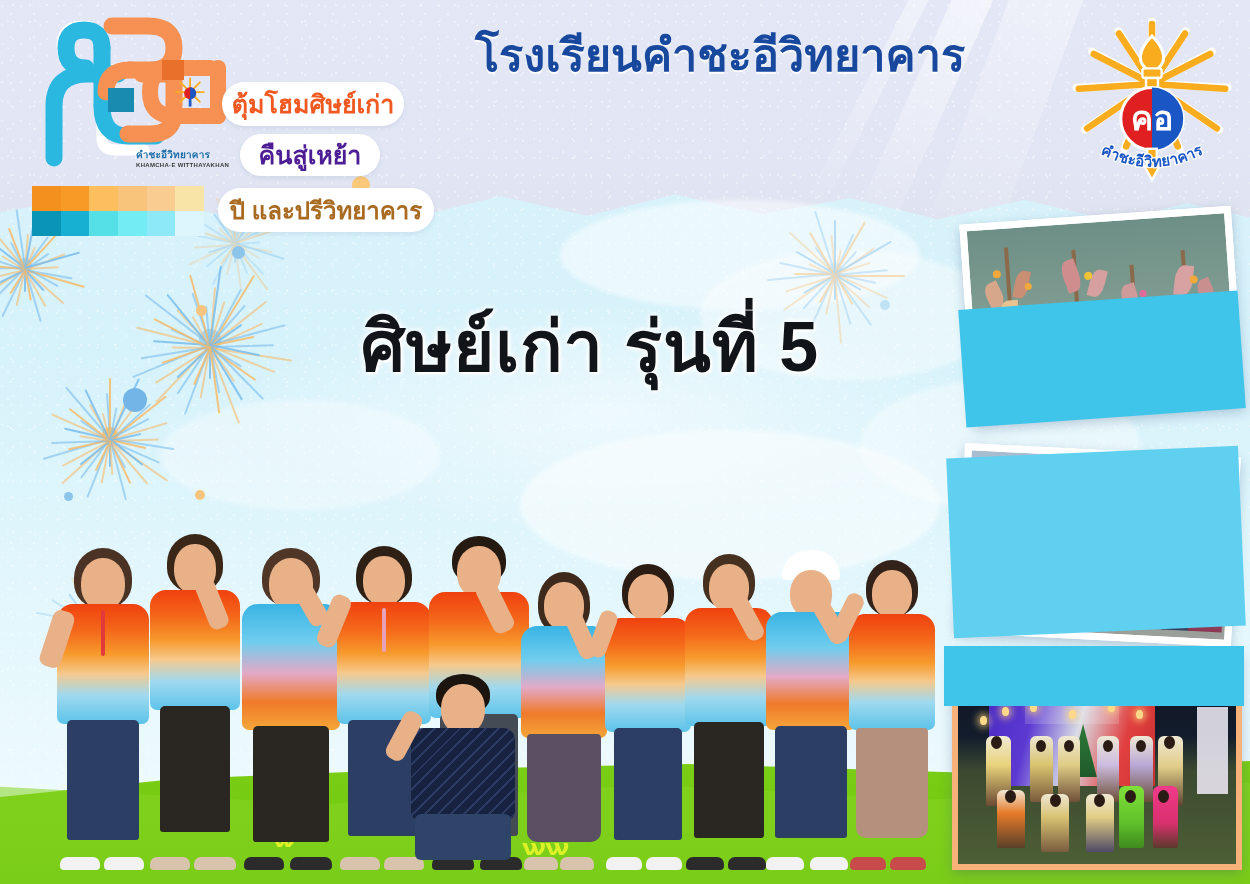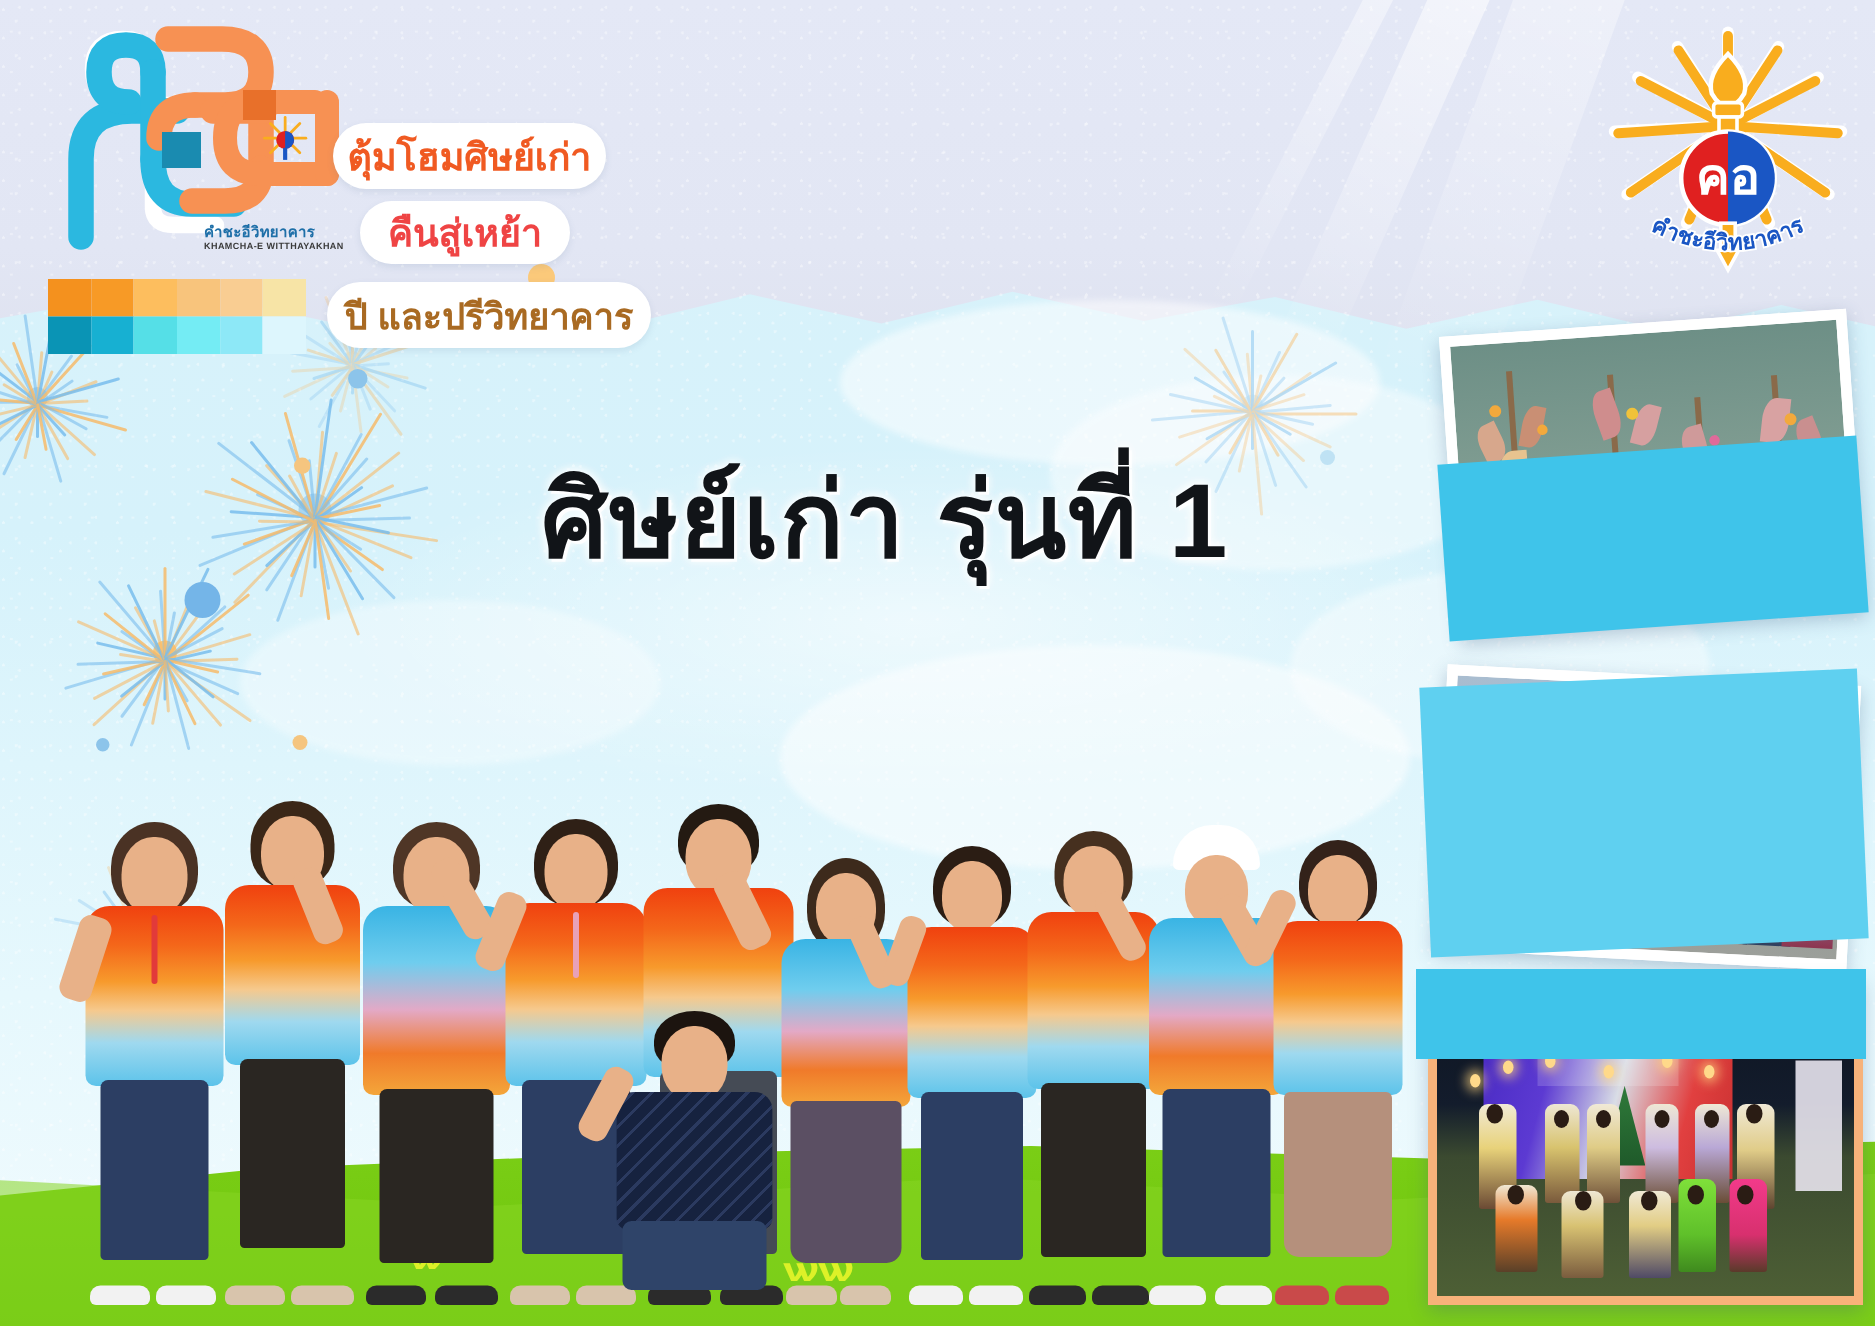--- a/index.html
+++ b/index.html
@@ -102,21 +102,21 @@
   .palette span{display:block;}
 
   
   .bubble{
     position:absolute;background:#ffffff;border-radius:40px;
     display:flex;align-items:center;justify-content:center;
     box-shadow:0 2px 5px rgba(80,110,150,.13);
     font-weight:700;white-space:nowrap;
   }
   .bubble.b1{left:222px;top:82px;width:182px;height:44px;font-size:25px;color:#f05a22;}
-  .bubble.b2{left:240px;top:134px;width:140px;height:42px;font-size:25px;color:#ef4444;justify-content:center;}
+  .bubble.b2{left:240px;top:134px;width:140px;height:42px;font-size:25px;color:#4c1d95;justify-content:center;}
   .bubble.b3{left:218px;top:188px;width:216px;height:44px;font-size:24px;color:#a96a22;}
   .bubble-dot{position:absolute;left:352px;top:176px;width:18px;height:18px;border-radius:50%;
               background:#fbc97a;}
 
   
   .hdr-title{
     position:absolute;left:390px;top:32px;width:660px;text-align:center;
     font-size:45px;font-weight:700;color:#17489e;line-height:1.05;
     text-shadow:0 2px 0 rgba(255,255,255,.9);
   }
@@ -569,20 +569,21 @@
   <div class="bubble b1">
     <span>ตุ้มโฮมศิษย์เก่า</span>
   </div>
   <div class="bubble b2">
     <span>คืนสู่เหย้า</span>
   </div>
   <div class="bubble b3">
     <span>ปี และปรีวิทยาคาร</span>
   </div>
 
+  <div class="hdr-title">โรงเรียนคำชะอีวิทยาคาร</div>
 
   <div class="emblem">
     <svg width="180" height="180" viewBox="0 0 300 300" aria-hidden="true">
       <g stroke="#fff" stroke-width="13" fill="none" stroke-linecap="round">
         <g>
           <line x1="150" y1="120" x2="150" y2="16"></line>
           <line x1="150" y1="120" x2="206" y2="32"></line>
           <line x1="150" y1="120" x2="250" y2="66"></line>
           <line x1="150" y1="120" x2="276" y2="126"></line>
           <line x1="150" y1="120" x2="262" y2="196"></line>
@@ -619,21 +620,21 @@
       <rect x="142" y="228" width="16" height="36" fill="#f9ad1e" stroke="#fff" stroke-width="4"></rect>
       <path d="M150 280 L138 258 L162 258 Z" fill="#f9ad1e" stroke="#fff" stroke-width="4"></path>
 
       <path id="arc" d="M32 216 Q150 300 268 216" fill="none"></path>
       <text font-size="25" font-weight="700" fill="#1a56c4" font-family="'Liberation Sans',sans-serif" stroke="#fff" stroke-width="4" paint-order="stroke">
         <textPath href="#arc" startOffset="50%" text-anchor="middle">คำชะอีวิทยาคาร</textPath>
       </text>
     </svg>
   </div>
 
-  <div class="main-line1">ศิษย์เก่า รุ่นที่ 1</div>
+  <div class="main-line1">ศิษย์เก่า รุ่นที่ 5</div>
 
   <div class="people">
 
     <div class="person" style="left:48px;width:110px;height:330px;">
       <div class="p-hair" style="top:12px;width:58px;height:60px;background:#4a3224;"></div>
       <div class="p-head" style="top:22px;width:44px;height:52px;"></div>
       <div class="p-shirt" style="top:68px;width:92px;height:120px;"></div>
       <div class="p-arm" style="left:-2px;top:74px;width:22px;height:58px;transform:rotate(18deg);"></div>
       <div class="p-lanyard" style="top:74px;height:46px;"></div>
       <div class="p-pants" style="top:184px;width:72px;height:120px;"></div>

